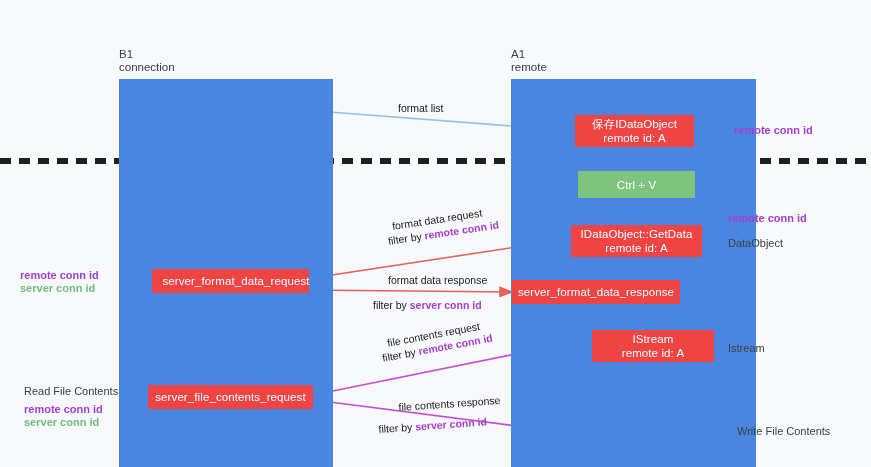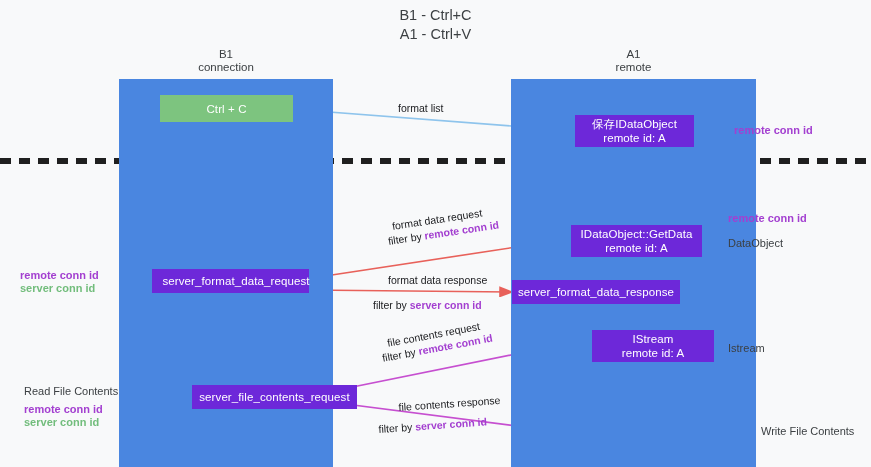--- a/index.html
+++ b/index.html
@@ -24,21 +24,21 @@
     width: 871px;
     text-align: center;
     font-size: 14.5px;
     line-height: 19px;
     color: #3c4043;
     white-space: pre;
   }
 
   
   .lane-head {
-    text-align: center;
+    text-align: left;
     font-size: 11.5px;
     line-height: 13px;
     color: #3c4043;
     white-space: pre;
   }
 
   
   .lane {
     background: #4a86e0;
     top: 79px;
@@ -55,21 +55,21 @@
     align-items: center;
     justify-content: center;
     color: #ffffff;
     font-size: 11.5px;
     line-height: 14px;
     text-align: center;
     white-space: pre;
     letter-spacing: 0.1px;
   }
   .node.green { background: #7dc47f; }
-  .node.orange { background: #6d28d9; }
+  .node.orange { background: #ef4444; }
 
   
   .side-label {
     font-size: 11px;
     line-height: 14px;
     color: #3c4043;
     white-space: pre;
   }
   .conn-purple { color: #a33fd0; font-weight: bold; }
   .conn-green  { color: #72bd7c; font-weight: bold; }
@@ -122,48 +122,46 @@
 
     <line x1="308" y1="290" x2="512" y2="292" stroke="#e8615a" stroke-width="1.6" marker-end="url(#ah-red)"></line>
 
     <line x1="690" y1="256" x2="672" y2="329" stroke="#202124" stroke-width="2.2" marker-end="url(#ah-black)"></line>
 
     <line x1="590" y1="339" x2="318" y2="394" stroke="#c64fd0" stroke-width="1.6" marker-end="url(#ah-purple)"></line>
 
     <line x1="314" y1="400" x2="548" y2="430" stroke="#c64fd0" stroke-width="1.6" marker-end="url(#ah-purple)"></line>
   </svg>
 
-  <div class="abs title">B1 - Ctrl+C
-A1 - Ctrl+V</div>
 
   <div class="abs lane-head" style="left:119px; top:48px; width:214px;">B1
 connection</div>
   <div class="abs lane-head" style="left:511px; top:48px; width:245px;">A1
 remote</div>
 
   <div class="abs lane" id="lane-b1"></div>
   <div class="abs lane" id="lane-a1"></div>
 
-  <div class="abs node green" style="left:160px; top:95px; width:133px; height:27px;">Ctrl + C</div>
 
   <div class="abs node orange" style="left:575px; top:115px; width:119px; height:32px;">保存IDataObject
 remote id: A</div>
 
+  <div class="abs node green" style="left:578px; top:171px; width:117px; height:27px;">Ctrl + V</div>
 
   <div class="abs node orange" style="left:571px; top:225px; width:131px; height:32px;">IDataObject::GetData
 remote id: A</div>
 
   <div class="abs node orange" style="left:152px; top:269px; width:157px; height:24px;padding-left:11px;">server_format_data_request</div>
 
   <div class="abs node orange" style="left:512px; top:280px; width:168px; height:24px;">server_format_data_response</div>
 
   <div class="abs node orange" style="left:592px; top:330px; width:122px; height:32px;">IStream
 remote id: A</div>
 
-  <div class="abs node orange" style="left:148px; top:385px; width:165px; height:24px;margin-left:44px;">server_file_contents_request</div>
+  <div class="abs node orange" style="left:148px; top:385px; width:165px; height:24px;">server_file_contents_request</div>
 
 
   <div class="abs edge-label" style="left:398px; top:101px;">format list</div>
 
   <div class="abs edge-label" style="left:391px; top:219px; transform:rotate(-8.5deg); transform-origin:left top;">format data request</div>
   <div class="abs edge-label" style="left:387px; top:234px; transform:rotate(-8.5deg); transform-origin:left top;">
     <span>filter by </span><span class="hl-purple">remote conn id</span>
   </div>
 
   <div class="abs edge-label" style="left:388px; top:273px;">format data response</div>
@@ -178,21 +176,21 @@
 
   <div class="abs edge-label" style="left:398px; top:400px; transform:rotate(-4deg); transform-origin:left top;">file contents response</div>
   <div class="abs edge-label" style="left:378px; top:422px; transform:rotate(-4deg); transform-origin:left top;">
     <span>filter by </span><span class="hl-purple">server conn id</span>
   </div>
 
   <div class="abs side-label conn-purple" style="left:734px; top:123px;">remote conn id</div>
   <div class="abs side-label conn-purple" style="left:728px; top:211px;">remote conn id</div>
   <div class="abs side-label" style="left:728px; top:236px;">DataObject</div>
   <div class="abs side-label" style="left:728px; top:341px;">Istream</div>
-  <div class="abs side-label" style="left:737px; top:424px;margin-left:24px;">Write File Contents</div>
+  <div class="abs side-label" style="left:737px; top:424px;">Write File Contents</div>
 
   <div class="abs side-label conn-purple" style="left:20px; top:268px;">remote conn id</div>
   <div class="abs side-label conn-green" style="left:20px; top:281px;">server conn id</div>
 
   <div class="abs side-label" style="left:24px; top:384px;text-align:right;">Read File Contents</div>
   <div class="abs side-label conn-purple" style="left:24px; top:402px;">remote conn id</div>
   <div class="abs side-label conn-green" style="left:24px; top:415px;">server conn id</div>
 
 </div>
 

